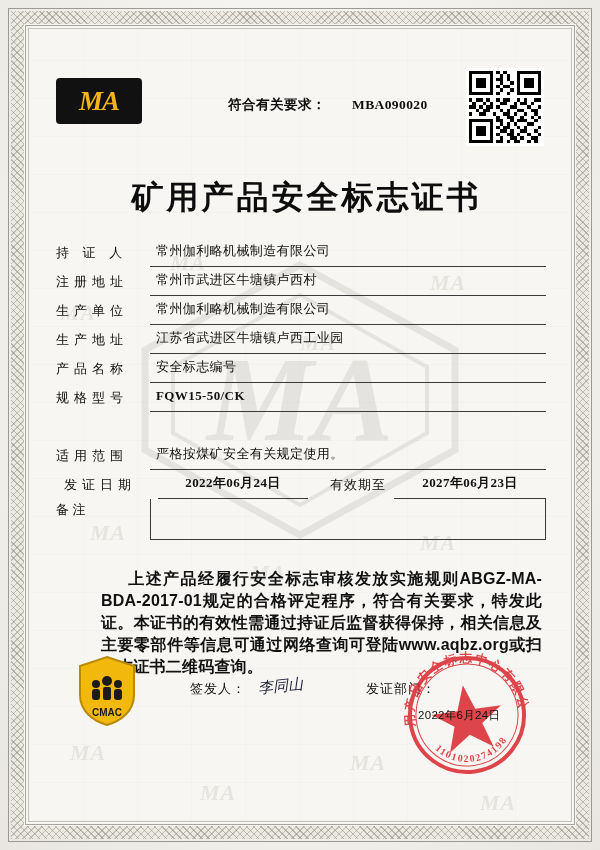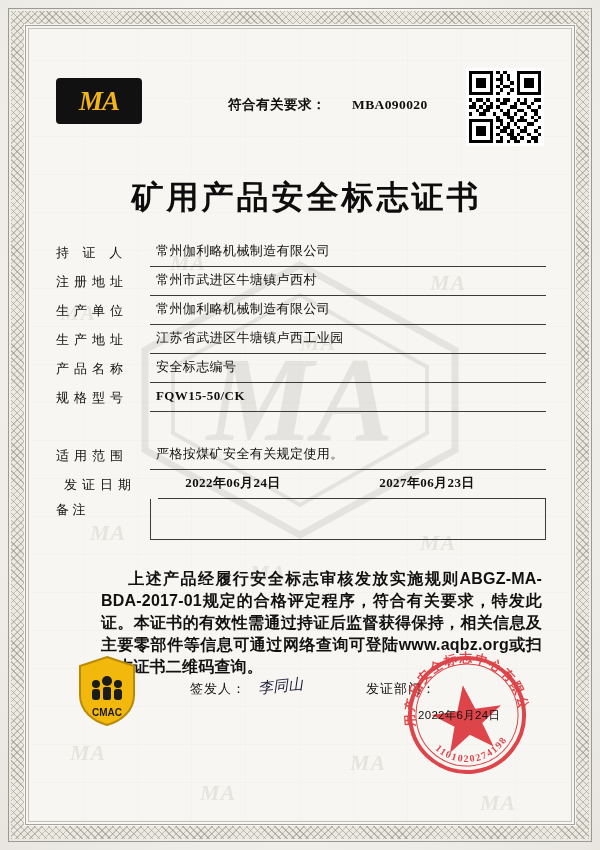--- a/index.html
+++ b/index.html
@@ -477,20 +477,21 @@
 
     <div class="row">
       <div class="label" style="letter-spacing:5px;">适用范围</div>
       <div class="value normal">严格按煤矿安全有关规定使用。</div>
     </div>
 
     <div class="row">
       <div class="label" style="letter-spacing:5px;margin-left:8px;">发证日期</div>
       <div class="split">
         <div class="value center serif" style="max-width:150px;">2022年06月24日</div>
+        <div class="label-mid">有效期至</div>
         <div class="value center serif">2027年06月23日</div>
       </div>
     </div>
 
     <div class="row remark">
       <div class="label tight">备    注</div>
       <div class="remark-box"></div>
     </div>
 
   </div>

